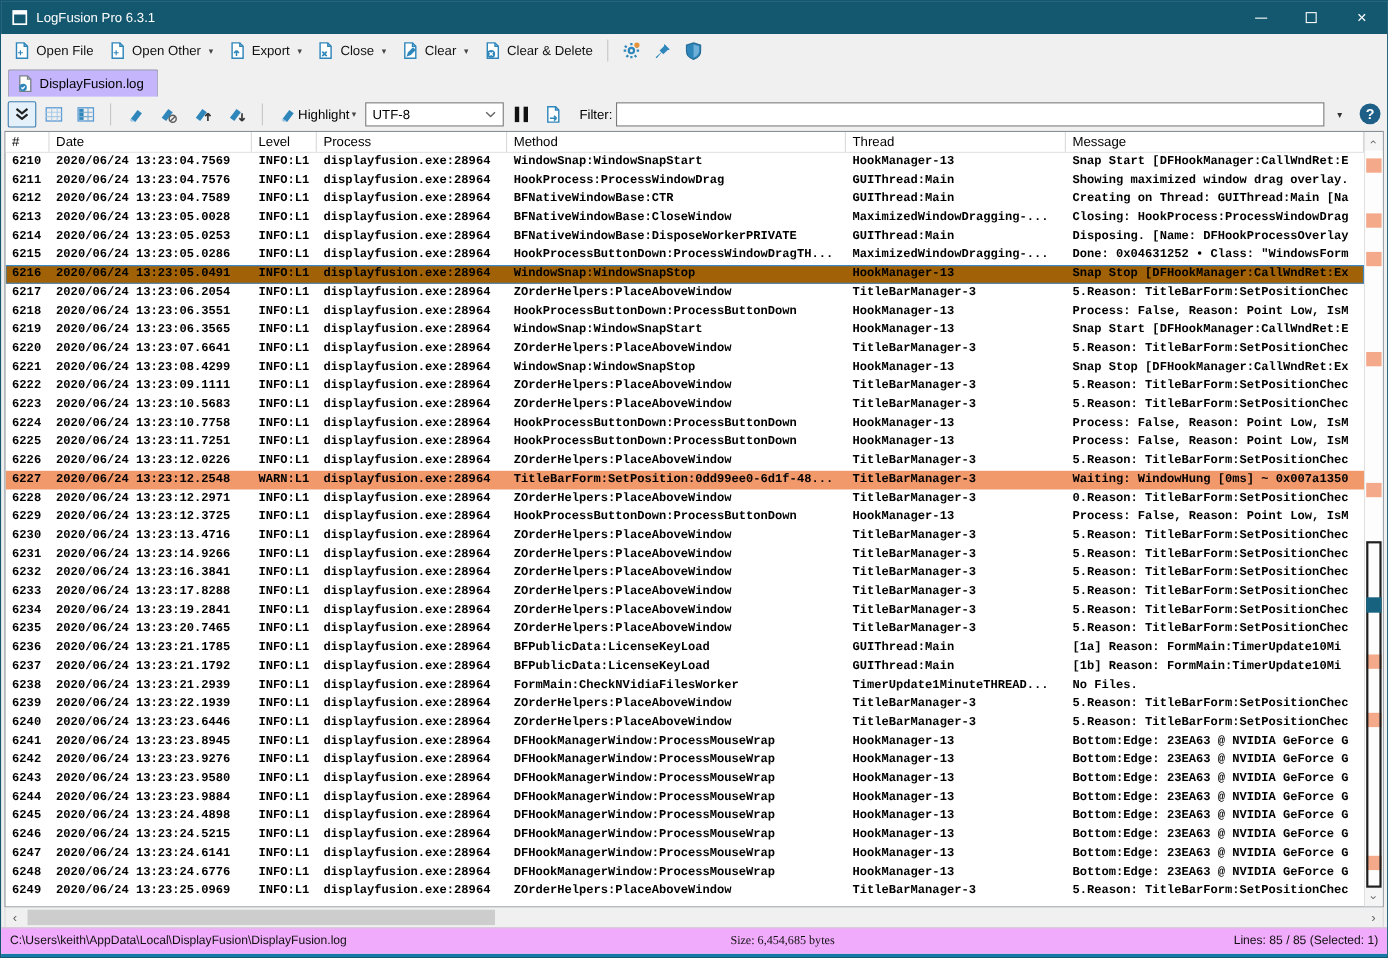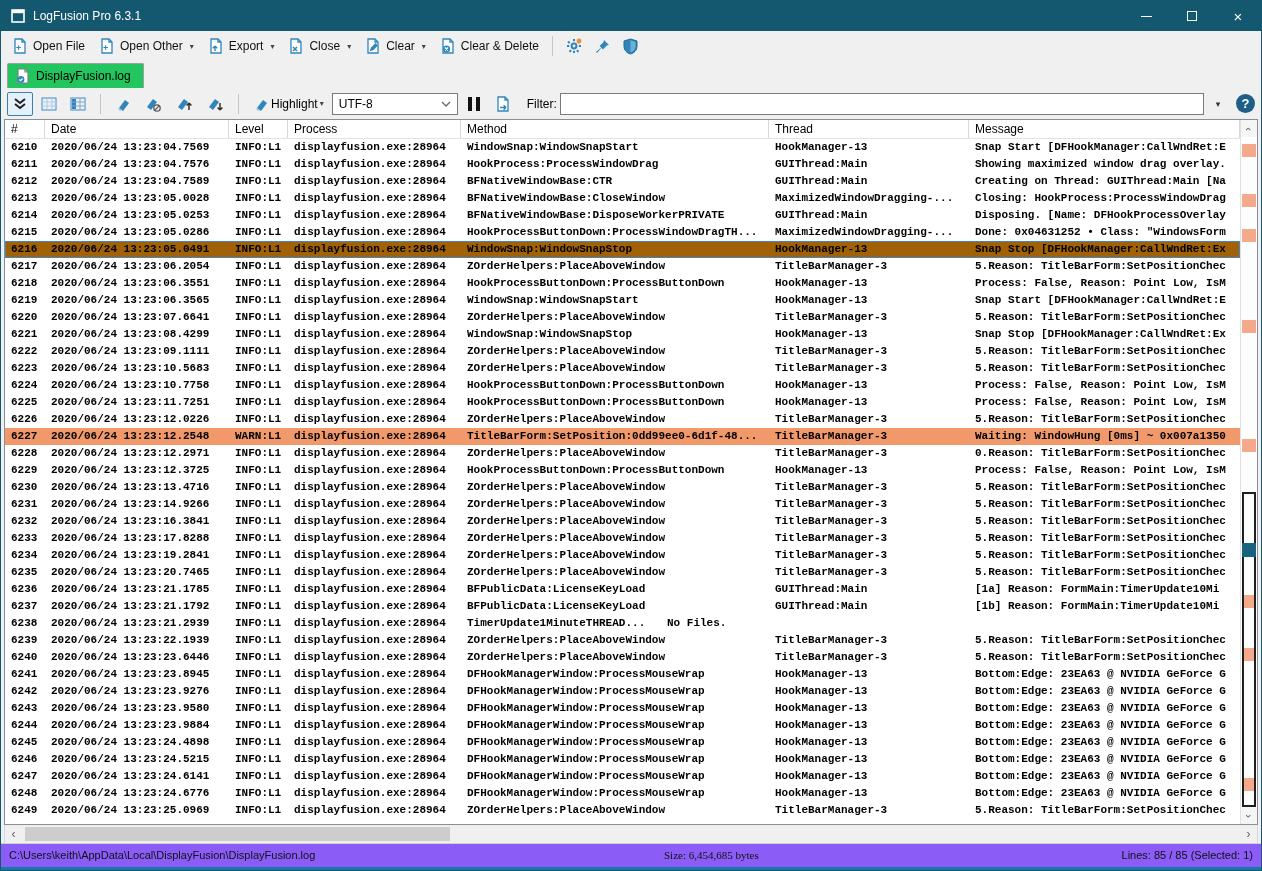--- a/index.html
+++ b/index.html
@@ -18,21 +18,21 @@
 
   
   .toolbar { height:30px; display:flex; align-items:center; padding:0 4px; background:#f0f0f0; flex:0 0 auto; }
   .tbtn { display:flex; align-items:center; gap:5px; padding:3px 7px; font-size:12px; color:#111; border-radius:2px; }
   .tbtn .dd { font-size:8px; color:#444; margin-left:2px; }
   .vsep { width:1px; height:20px; background:#c6c6c6; margin:0 6px; }
   .icbtn { padding:3px 6px; display:flex; align-items:center; }
 
   
   .tabbar { height:27px; display:flex; align-items:flex-end; padding:0 6px; background:#f0f0f0; flex:0 0 auto; }
-  .tab { height:25px; background:#22c55e; border:1px solid #9aa0a6; border-bottom:none; display:flex; align-items:center; gap:6px; padding:0 12px 0 8px; font-size:12px; border-radius:2px 2px 0 0; }
+  .tab { height:25px; background:#c4b5fd; border:1px solid #9aa0a6; border-bottom:none; display:flex; align-items:center; gap:6px; padding:0 12px 0 8px; font-size:12px; border-radius:2px 2px 0 0; }
 
   
   .toolbar2 { height:31px; display:flex; align-items:center; padding:0 6px; background:#f0f0f0; gap:3px; flex:0 0 auto; }
   .t2btn { height:24px; min-width:26px; display:flex; align-items:center; justify-content:center; padding:0 4px; border:1px solid transparent; border-radius:2px; }
   .t2btn.active { border-color:#3c7fb1; background:#e4f1fa; }
   .hl-label { font-size:12px; margin:0 2px; }
   .combo { width:126px; height:22px; background:#fff; border:1px solid #7a7a7a; display:flex; align-items:center; justify-content:space-between; padding:0 6px; font-size:12px; }
   .pause { display:flex; gap:4px; }
   .pause i { width:4px; height:14px; background:#111; display:block; }
   .filter-label { font-size:12px; margin:0 0 0 8px; }
@@ -62,21 +62,21 @@
   .mark { position:absolute; left:1px; right:1px; height:13px; background:#f3a98a; }
   .mark-active { position:absolute; left:1px; right:1px; height:14px; background:#17637f; z-index:3; }
   .vthumb { position:absolute; left:1px; right:1px; border:2px solid #1f1f1f; background:transparent; z-index:2; }
 
   
   .hscroll { height:18px; margin:0 3px; background:#f0f0f0; position:relative; flex:0 0 auto; border-left:1px solid #d9d9d9; border-right:1px solid #d9d9d9; }
   .harrow { position:absolute; top:0; width:17px; height:18px; display:flex; align-items:center; justify-content:center; color:#606060; font-size:12px; }
   .hthumb { position:absolute; top:2px; height:14px; background:#cdcdcd; }
 
   
-  .statusbar { height:24px; border-top:1px solid #d0d0d0; background:#8b5cf6; position:relative; font-size:11px; color:#111; flex:0 0 auto; }
+  .statusbar { height:24px; border-top:1px solid #d0d0d0; background:#f0abfc; position:relative; font-size:11px; color:#111; flex:0 0 auto; }
   .sb-path { position:absolute; left:8px; top:5px; }
   .sb-size { position:absolute; left:663px; top:5px;font-family:Liberation Serif, serif; }
   .sb-lines { position:absolute; right:8px; top:5px; }
   .bottomstrip { height:3px; background:#1878a6; flex:0 0 auto; }
 
   svg { display:block; }
 </style>
 </head>
 <body>
 
@@ -577,20 +577,21 @@
           <div class="cell c-process">displayfusion.exe:28964</div>
           <div class="cell c-method">BFPublicData:LicenseKeyLoad</div>
           <div class="cell c-thread">GUIThread:Main</div>
           <div class="cell c-message">[1b] Reason: FormMain:TimerUpdate10Mi</div>
         </div>
         <div class="row">
           <div class="cell c-num">6238</div>
           <div class="cell c-date">2020/06/24 13:23:21.2939</div>
           <div class="cell c-level">INFO:L1</div>
           <div class="cell c-process">displayfusion.exe:28964</div>
+          <div class="cell c-method">FormMain:CheckNVidiaFilesWorker</div>
           <div class="cell c-thread">TimerUpdate1MinuteTHREAD...</div>
           <div class="cell c-message">No Files.</div>
         </div>
         <div class="row">
           <div class="cell c-num">6239</div>
           <div class="cell c-date">2020/06/24 13:23:22.1939</div>
           <div class="cell c-level">INFO:L1</div>
           <div class="cell c-process">displayfusion.exe:28964</div>
           <div class="cell c-method">ZOrderHelpers:PlaceAboveWindow</div>
           <div class="cell c-thread">TitleBarManager-3</div>

